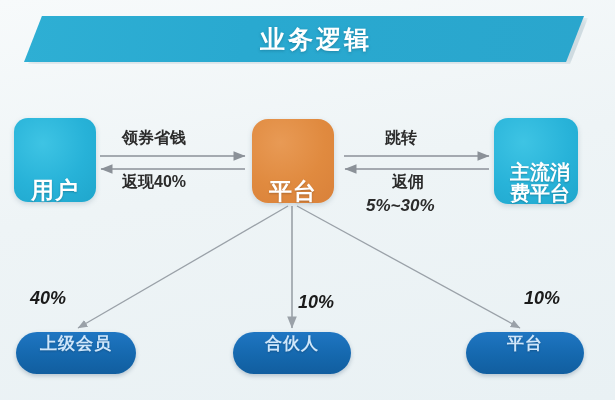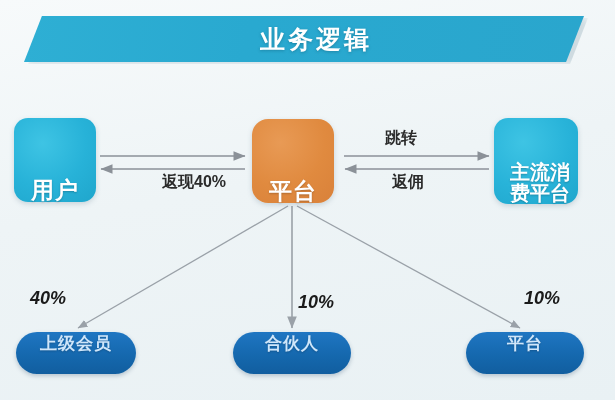--- a/index.html
+++ b/index.html
@@ -122,21 +122,21 @@
   .pct-label {
     position: absolute;
     color: #1a1a1a;
     font-size: 18px;
     font-weight: bold;
     font-style: italic;
     white-space: nowrap;
     text-align: right;
   }
   #lbl-coupon   { left: 122px; top: 128px; }
-  #lbl-cashback { left: 122px; top: 172px; margin-left: 40px; }
+  #lbl-cashback { left: 122px; top: 172px; }
   #lbl-jump     { left: 385px; top: 128px; }
   #lbl-rebate   { left: 392px; top: 172px; text-align: center; }
   #lbl-rebate-range { left: 366px; top: 196px; font-style: italic; font-size: 17px; }
   #pct-upper   { left: 30px;  top: 288px; }
   #pct-partner { left: 298px; top: 292px; }
   #pct-plat    { left: 524px; top: 288px; }
 
   
   #arrows {
     position: absolute;
@@ -198,23 +198,25 @@
   </div>
 
   <div class="node-box" id="node-platform">
     <span class="node-label">平台</span>
   </div>
 
   <div class="node-box" id="node-mainstream">
     <span class="node-label">主流消费平台</span>
   </div>
 
+  <span class="edge-label" id="lbl-coupon">领券省钱</span>
   <span class="edge-label" id="lbl-cashback">返现40%</span>
   <span class="edge-label" id="lbl-jump">跳转</span>
   <span class="edge-label" id="lbl-rebate">返佣</span>
+  <span class="edge-label" id="lbl-rebate-range">5%~30%</span>
 
   <span class="pct-label" id="pct-upper">40%</span>
   <span class="pct-label" id="pct-partner">10%</span>
   <span class="pct-label" id="pct-plat">10%</span>
 
   <div class="pill" id="pill-upper">
     <span class="pill-label">上级会员</span>
   </div>
   <div class="pill" id="pill-partner">
     <span class="pill-label">合伙人</span>

